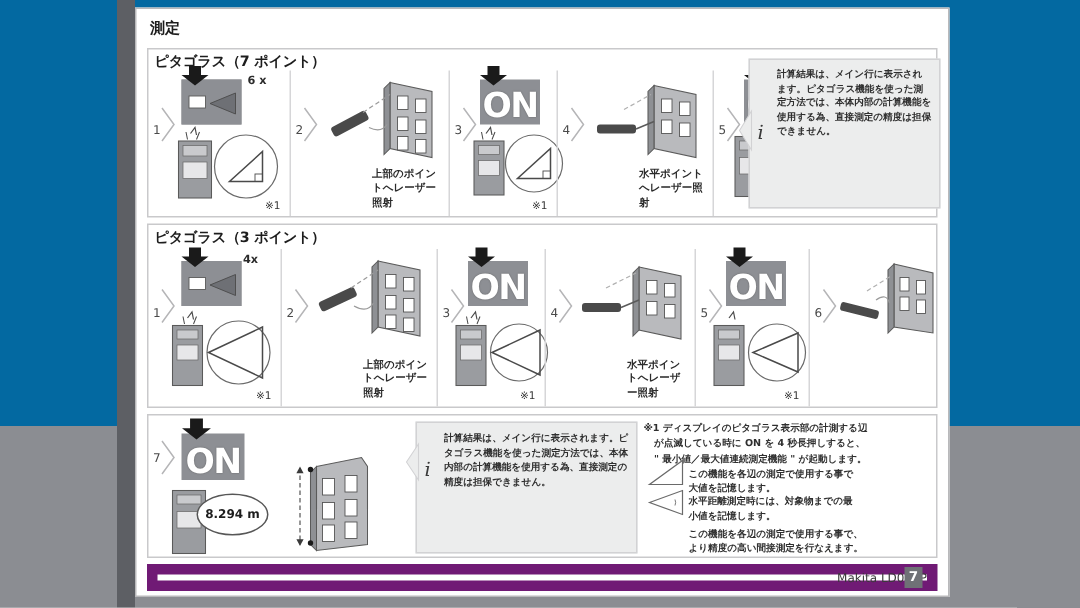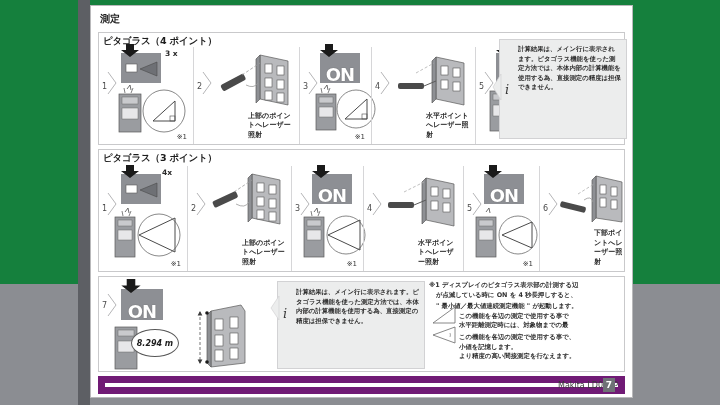--- a/index.html
+++ b/index.html
@@ -6,21 +6,21 @@
   html, body {
     margin: 0; padding: 0;
     width: 720px; height: 405px;
     overflow: hidden;
     background: #8b8d92;
     font-family: "DejaVu Sans", "Liberation Sans", sans-serif;
   }
   #viewer {
     position: relative;
     width: 720px; height: 284px;
-    background: #15803d;
+    background: #0369a1;
   }
   
   #gutter {
     position: absolute; left: 78px; top: 0; width: 12px; height: 405px;
     background: #5d5f64;
   }
   #lang-tab {
     position: absolute; right: 86px; top: 4px;
     width: 22px; height: 18px;
     color: #ffffff;
@@ -95,38 +95,38 @@
     font-size: 7.5px; font-weight: bold; color: #2b2b2b;
   }
   
   .on-tile {
     position: absolute;
     width: 40px; height: 30px;
     background: #8d8f94;
     display: flex; align-items: flex-end; justify-content: center;
   }
   .on-text {
-    font-size: 18px; font-weight: bold; color: #ffffff;
+    font-size: 23px; font-weight: bold; color: #ffffff;
     line-height: .95;
     letter-spacing: -1px;
     text-shadow: 0 0 1px #555;
     font-family: "DejaVu Sans", "Liberation Sans", sans-serif;
   }
   .arrow-svg { position: absolute; left: 50%; top: -3px; transform: translateX(-50%); }
   .bubble {
     position: absolute;
     border: 1px solid #575757;
     border-radius: 50%;
     background: #ffffff;
   }
   .bubble-text {
     position: absolute; left: 0; right: 0; top: 50%;
     transform: translateY(-50%);
     text-align: center;
-    font-size: 8px; font-style: italic; font-weight: bold;
+    font-size: 8px; font-weight: bold;
     color: #1d1d1d;
   }
   
   .info-box {
     position: absolute;
     background: #eceded;
     border: 1px solid #d2d2d4;
   }
   .info-i {
     position: absolute; left: 5px; top: 50%; transform: translateY(-50%);
@@ -151,30 +151,30 @@
 
   <div id="gutter"></div>
 
   <div id="lang-tab">JA</div>
 
   <div id="page">
 
     <div id="doc-title">測定</div>
 
     <div class="panel" id="panel-2pt">
-      <div class="section-title">ピタゴラス（4 ポイント）</div>
+      <div class="section-title">ピタゴラス（7 ポイント）</div>
 
       <div class="steps">
 
         <div class="step first" style="left:0px; width:94px; top:14px;">
           <div class="step-num">1</div>
           <svg class="chev" viewBox="0 0 9 22">
             <path d="M0 0 L8 11 L0 22" fill="none" stroke="#b5b5b7" stroke-width="1"></path>
           </svg>
-          <div class="xlabel" style="left:66px; top:2px;">3 x</div>
+          <div class="xlabel" style="left:66px; top:2px;">6 x</div>
 
           <div class="on-tile" style="left:22px; top:6px;">
             <svg width="40" height="30" viewBox="0 0 40 30">
               <rect x="0" y="0" width="40" height="30" fill="#8d8f94"></rect>
               <rect x="5" y="11" width="11" height="8" fill="#ffffff" stroke="#5a5a5a" stroke-width=".6"></rect>
               <path d="M36 9 L19 16 L36 23 Z" fill="#6e7075" stroke="#4a4a4a" stroke-width=".6"></path>
             </svg>
           </div>
           <svg class="arrow-svg" style="left:31px;" width="20" height="14" viewBox="0 0 20 14">
             <path d="M6 0 H14 V6 H19 L10 13 L1 6 H6 Z" fill="#1a1a1a"></path>
@@ -433,21 +433,20 @@
             <path d="M38 4 L64 10 L64 50 L38 46 Z" fill="#b9babd" stroke="#5a5a5a" stroke-width=".7"></path>
             <path d="M38 4 L34 8 L34 50 L38 46 Z" fill="#8e9094" stroke="#5a5a5a" stroke-width=".7"></path>
             <rect x="42" y="13" width="6" height="9" fill="#ffffff" stroke="#555" stroke-width=".6"></rect>
             <rect x="53" y="15" width="6" height="9" fill="#ffffff" stroke="#555" stroke-width=".6"></rect>
             <rect x="42" y="26" width="6" height="9" fill="#ffffff" stroke="#555" stroke-width=".6"></rect>
             <rect x="53" y="28" width="6" height="9" fill="#ffffff" stroke="#555" stroke-width=".6"></rect>
             <rect x="2" y="32" width="26" height="6" rx="2" fill="#4a4a4a" transform="rotate(14 15 35)"></rect>
             <path d="M20 22 L36 12" stroke="#b0b0b0" stroke-width=".8" stroke-dasharray="3 2" fill="none"></path>
             <path d="M26 28 q7 -5 9 2" stroke="#9a9a9a" stroke-width=".8" fill="none"></path>
           </svg>
-          <div class="caption">下部ポイントへレーザー照射</div>
         </div>
 
       </div>
     </div>
 
     <div class="panel" id="panel-bottom">
 
       <div class="step first" style="position:absolute; left:0; width:170px; top:4px; bottom:0;">
         <div class="step-num" style="top:22%;">7</div>
         <svg class="chev" style="top:14%;" viewBox="0 0 9 22">
@@ -495,29 +494,30 @@
 
       <div class="note-box" style="left:330px; top:4px; width:198px;">
         <div class="note-line">※1 ディスプレイのピタゴラス表示部の計測する辺</div>
         <div class="note-line" style="padding-left:7px;">が点滅している時に ON を 4 秒長押しすると、</div>
         <div class="note-line" style="padding-left:7px;">" 最小値／最大値連続測定機能 " が起動します。</div>
 
         <svg style="position:absolute; left:2px; top:24px;" width="28" height="20" viewBox="0 0 28 20">
           <path d="M2 18 L24 18 L24 2 Z" fill="none" stroke="#6a6a6a" stroke-width=".8"></path>
         </svg>
         <div style="padding-left:30px;">この機能を各辺の測定で使用する事で</div>
+        <div style="padding-left:30px;">大値を記憶します。</div>
 
         <svg style="position:absolute; left:2px; top:44px;" width="28" height="20" viewBox="0 0 28 20">
           <path d="M2 10 L24 2 L24 18 Z" fill="none" stroke="#6a6a6a" stroke-width=".8"></path>
           <path d="M19 8 a5 5 0 0 1 0 4" fill="none" stroke="#6a6a6a" stroke-width=".6"></path>
         </svg>
         <div style="padding-left:30px;">水平距離測定時には、対象物までの最</div>
+        <div style="padding-left:30px;">小値を記憶します。</div>
+
         <div style="padding-left:30px; margin-top:3px;">この機能を各辺の測定で使用する事で、</div>
-
-        <div style="padding-left:30px;">小値を記憶します。</div>
         <div style="padding-left:30px;">より精度の高い間接測定を行なえます。</div>
       </div>
     </div>
 
     <div id="footer">
       <span id="footer-label">Makita LD050P</span>
       <span id="page-number">7</span>
     </div>
 
   </div>

